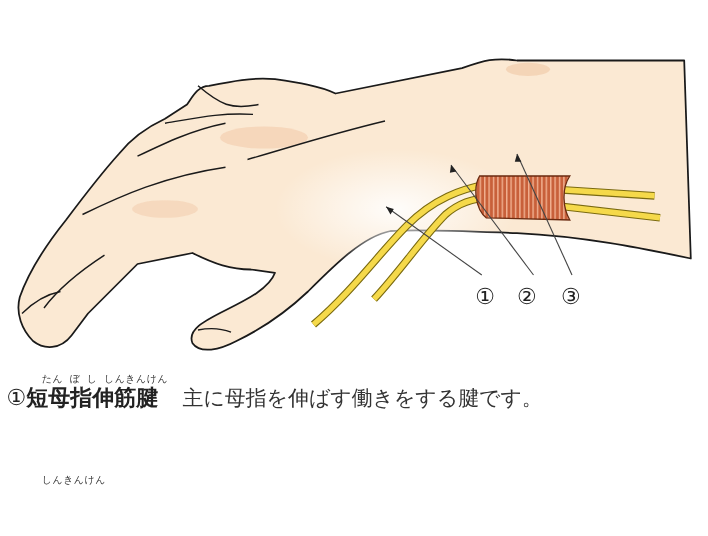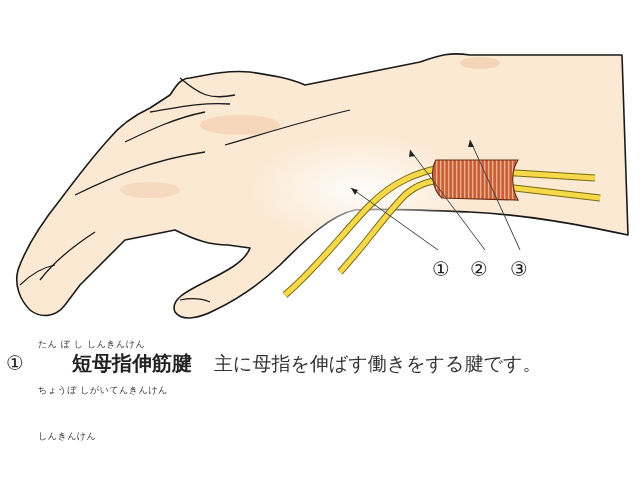--- a/index.html
+++ b/index.html
@@ -1,23 +1,23 @@
 <!DOCTYPE html>
 <html><head>
 <meta charset="utf-8">
 <style>
   html, body { margin:0; padding:0; background:#ffffff; }
   body { width:644px; height:487px; position:relative; overflow:hidden; font-family:"DejaVu Sans", sans-serif; color:#222; }
   #illustration { position:absolute; left:0; top:0; width:644px; height:320px; }
   .legend { position:absolute; left:6px; top:338px; width:636px; }
-  .row { position:relative; height:46px; }
+  .row { position:relative; height:46px;font-family:Liberation Mono, monospace; }
   .ruby { position:absolute; top:0; font-size:9px; color:#333; letter-spacing:0.5px; white-space:nowrap; }
   .line { position:absolute; top:12px; left:0; white-space:nowrap; font-size:20px; line-height:26px; }
   .num { font-size:20px; }
-  .term { font-weight:bold; font-size:20px; margin-right:22px;margin-left:48px; }
+  .term { font-weight:bold; font-size:20px; margin-right:22px; }
   .desc { font-weight:normal; font-size:19px; color:#333; }
 </style>
 </head>
 <body>
 
 <svg id="illustration" viewBox="0 0 644 320" xmlns="http://www.w3.org/2000/svg">
   <defs>
     <pattern id="stripes" width="4" height="10" patternUnits="userSpaceOnUse">
       <rect width="4" height="10" fill="#c8603a"></rect>
       <rect x="0" width="1.3" height="10" fill="#f0b090"></rect>
@@ -78,18 +78,17 @@
 </svg>
 
 <div class="legend">
   <div class="row">
     <span class="ruby" style="left:32px">たん ぼ し しんきんけん</span>
     <div class="line">
       <span class="num">①</span><span class="term">短母指伸筋腱</span><span class="desc">主に母指を伸ばす働きをする腱です。</span>
     </div>
   </div>
   <div class="row">
-    <span class="ruby" style="left:32px">ちょうぼ しがいてんきんけん</span>
   </div>
   <div class="row">
     <span class="ruby" style="left:32px">しんきんけん</span>
   </div>
 </div>
 
 </body></html>

